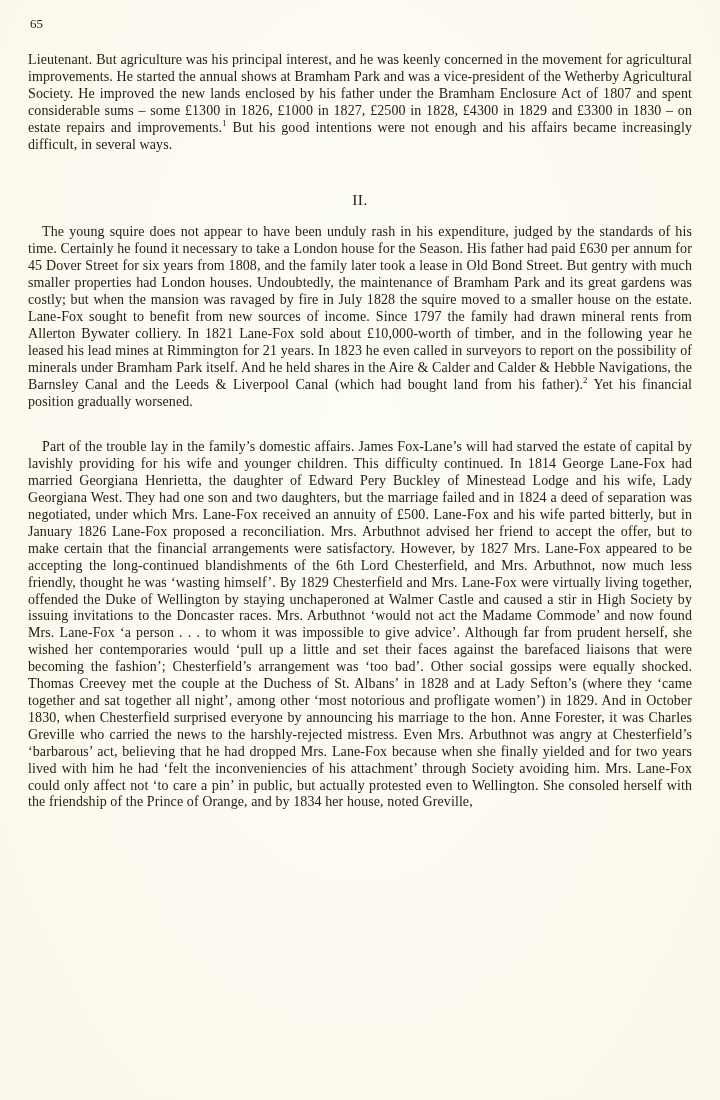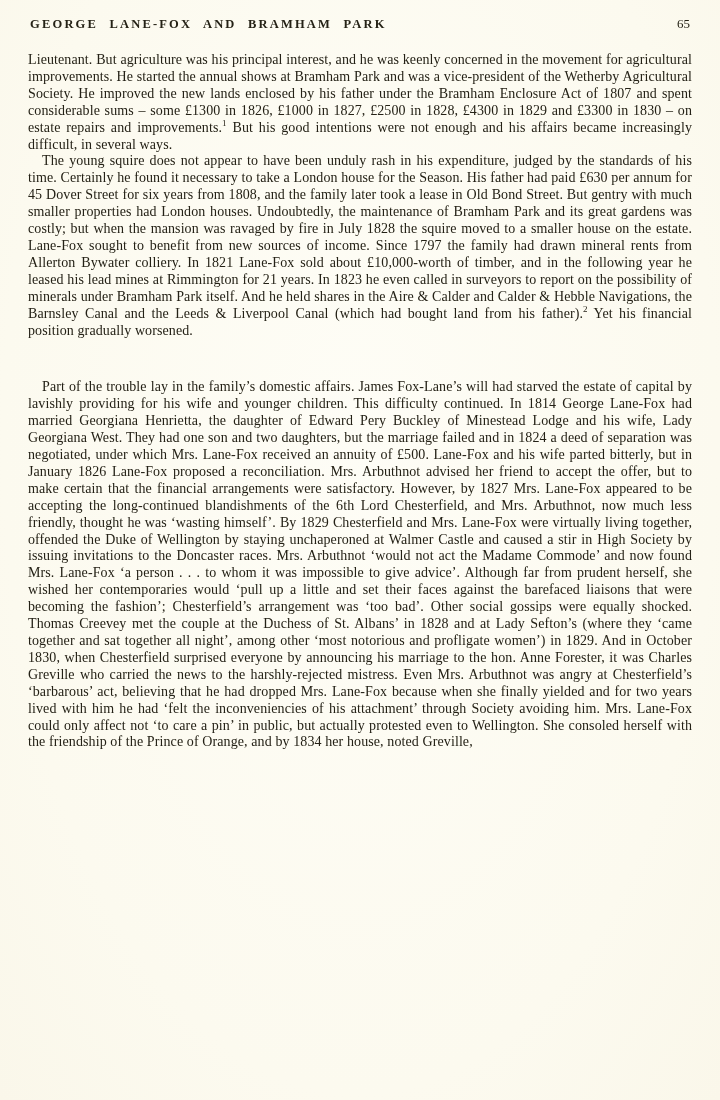--- a/index.html
+++ b/index.html
@@ -45,21 +45,21 @@
     line-height: 16.9px;
     text-align: justify;
     letter-spacing: 0.1px;
     color: #2421164;
     color: #242116;
   }
   .body-para.first-indent {
     text-indent: 14px;
   }
   .para-gap {
-    margin-top: 40px;
+    margin-top: 29px;
   }
   .section-heading {
     margin: 38px 0 15px 0;
     text-align: center;
     font-size: 15.5px;
     font-weight: normal;
     letter-spacing: 0.5px;
     color: #242116;
   }
   .seg-italic { }
@@ -68,24 +68,24 @@
     vertical-align: super;
     line-height: 0;
   }
 </style>
 </head>
 <body>
 
 <div class="page">
 
   <div class="running-header">
-    <span class="running-title">GEORGE LANE-FOX AND BRAMHAM PARK</span>
     <span class="page-number">65</span>
   </div>
 
   <p class="body-para"><span>Lieutenant.  But agriculture was his principal interest, and he was keenly concerned in the movement for agricultural improvements.  He started the annual shows at Bramham Park and was a vice-president of the Wetherby Agricultural Society.  He improved the new lands enclosed by his father under the Bramham Enclosure Act of 1807 and spent considerable sums – some £1300 in 1826, £1000 in 1827, £2500 in 1828, £4300 in 1829 and £3300 in 1830 – on estate repairs and improvements.</span><span class="seg-superscript">1</span><span>  But his good intentions were not enough and his affairs became increasingly difficult, in several ways.</span></p>
 
+  <h2 class="section-heading">II.</h2>
 
   <p class="body-para first-indent"><span>The young squire does not appear to have been unduly rash in his expenditure, judged by the standards of his time.  Certainly he found it necessary to take a London house for the Season.   His father had paid £630 </span><span class="seg-italic">per annum</span><span> for 45 Dover Street for six years from 1808, and the family later took a lease in Old Bond Street.  But gentry with much smaller properties had London houses.  Undoubtedly, the maintenance of Bramham Park and its great gardens was costly; but when the mansion was ravaged by fire in July 1828 the squire moved to a smaller house on the estate.  Lane-Fox sought to benefit from new sources of income.  Since 1797 the family had drawn mineral rents from Allerton Bywater colliery.  In 1821 Lane-Fox sold about £10,000-worth of timber, and in the following year he leased his lead mines at Rimmington for 21 years.  In 1823 he even called in surveyors to report on the possibility of minerals under Bramham Park itself.  And he held shares in the Aire &amp; Calder and Calder &amp; Hebble Navigations, the Barnsley Canal and the Leeds &amp; Liverpool Canal (which had bought land from his father).</span><span class="seg-superscript">2</span><span>  Yet his financial position gradually worsened.</span></p>
 
   <p class="body-para first-indent para-gap"><span>Part of the trouble lay in the family’s domestic affairs.  James Fox-Lane’s will had starved the estate of capital by lavishly providing for his wife and younger children.  This difficulty continued.  In 1814 George Lane-Fox had married Georgiana Henrietta, the daughter of Edward Pery Buckley of Minestead Lodge and his wife, Lady Georgiana West.  They had one son and two daughters, but the marriage failed and in 1824 a deed of separation was negotiated, under which Mrs. Lane-Fox received an annuity of £500. Lane-Fox and his wife parted bitterly, but in January 1826 Lane-Fox proposed a reconciliation.  Mrs. Arbuthnot advised her friend to accept the offer, but to make certain that the financial arrangements were satisfactory.  However, by 1827 Mrs. Lane-Fox appeared to be accepting the long-continued blandishments of the 6th Lord Chesterfield, and Mrs. Arbuthnot, now much less friendly, thought he was ‘wasting himself’.  By 1829 Chesterfield and Mrs. Lane-Fox were virtually living together, offended the Duke of Wellington by staying unchaperoned at Walmer Castle and caused a stir in High Society by issuing invitations to the Doncaster races.  Mrs. Arbuthnot ‘would not act the </span><span class="seg-italic">Madame Commode</span><span>’ and now found Mrs. Lane-Fox ‘a person . . . to whom it was impossible to give advice’.  Although far from prudent herself, she wished her contemporaries would ‘</span><span class="seg-italic">pull up</span><span> a little and set their faces against the barefaced liaisons that were becoming the fashion’; Chesterfield’s arrangement was ‘too bad’.  Other social gossips were equally shocked.  Thomas Creevey met the couple at the Duchess of St. Albans’ in 1828 and at Lady Sefton’s (where they ‘came together and sat together all night’, among other ‘most notorious and profligate women’) in 1829.  And in October 1830, when Chesterfield surprised everyone by announcing his marriage to the hon. Anne Forester, it was Charles Greville who carried the news to the harshly-rejected mistress.  Even Mrs. Arbuthnot was angry at Chesterfield’s ‘barbarous’ act, believing that he had dropped Mrs. Lane-Fox because when she finally yielded and for two years lived with him he had ‘felt the inconveniencies of his attachment’ through Society avoiding him.  Mrs. Lane-Fox could only affect not ‘to care a pin’ in public, but actually protested even to Wellington.  She consoled herself with the friendship of the Prince of Orange, and by 1834 her house, noted Greville,</span></p>
 
 </div>
 
 </body></html>

